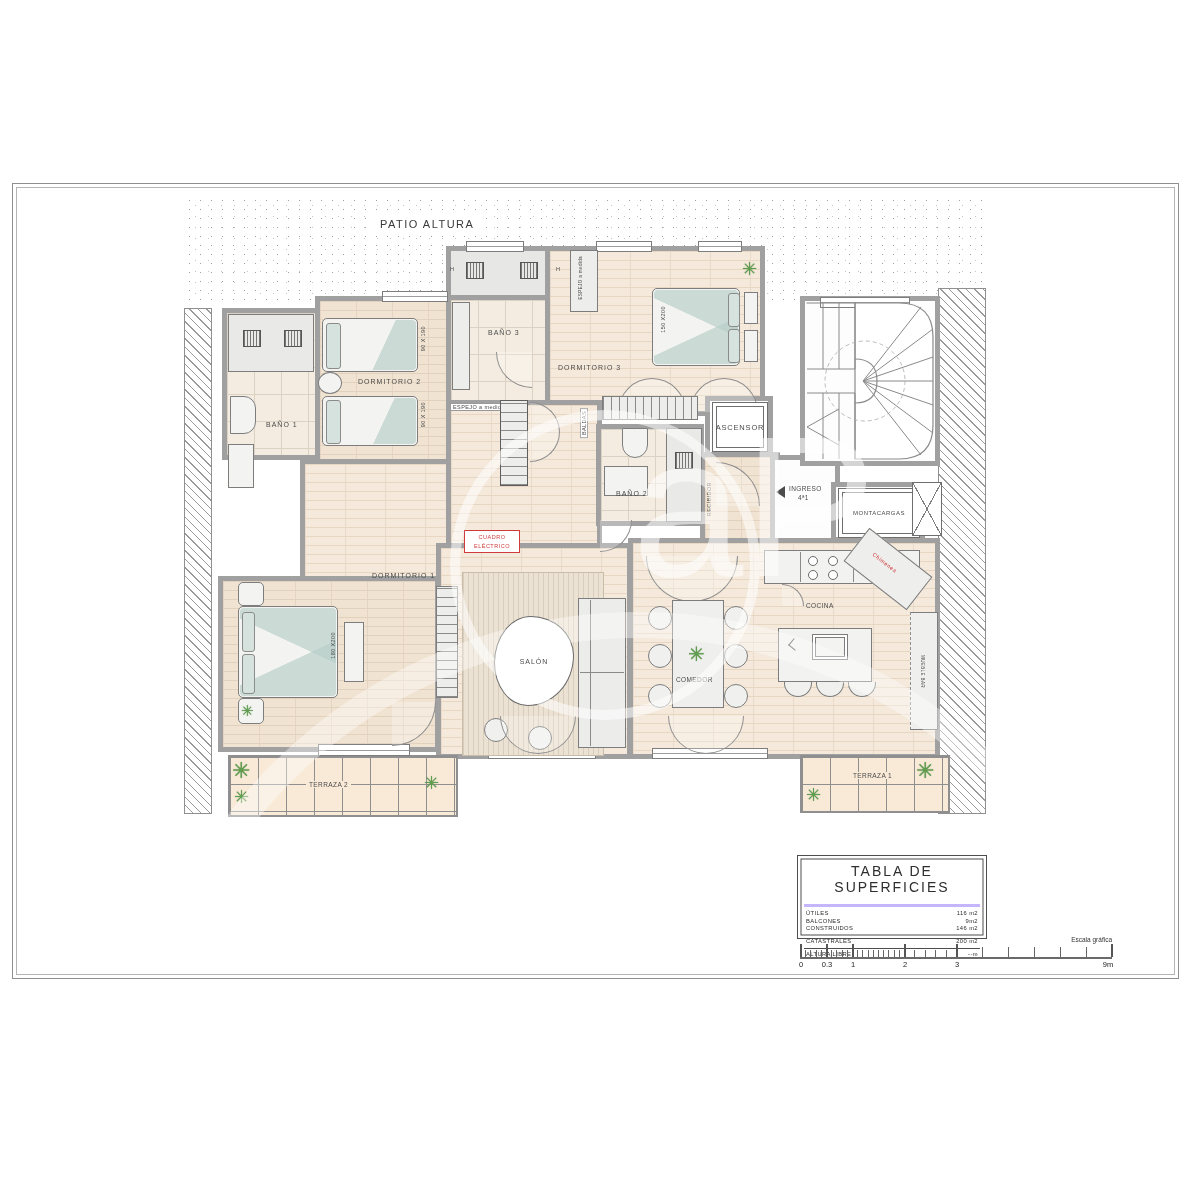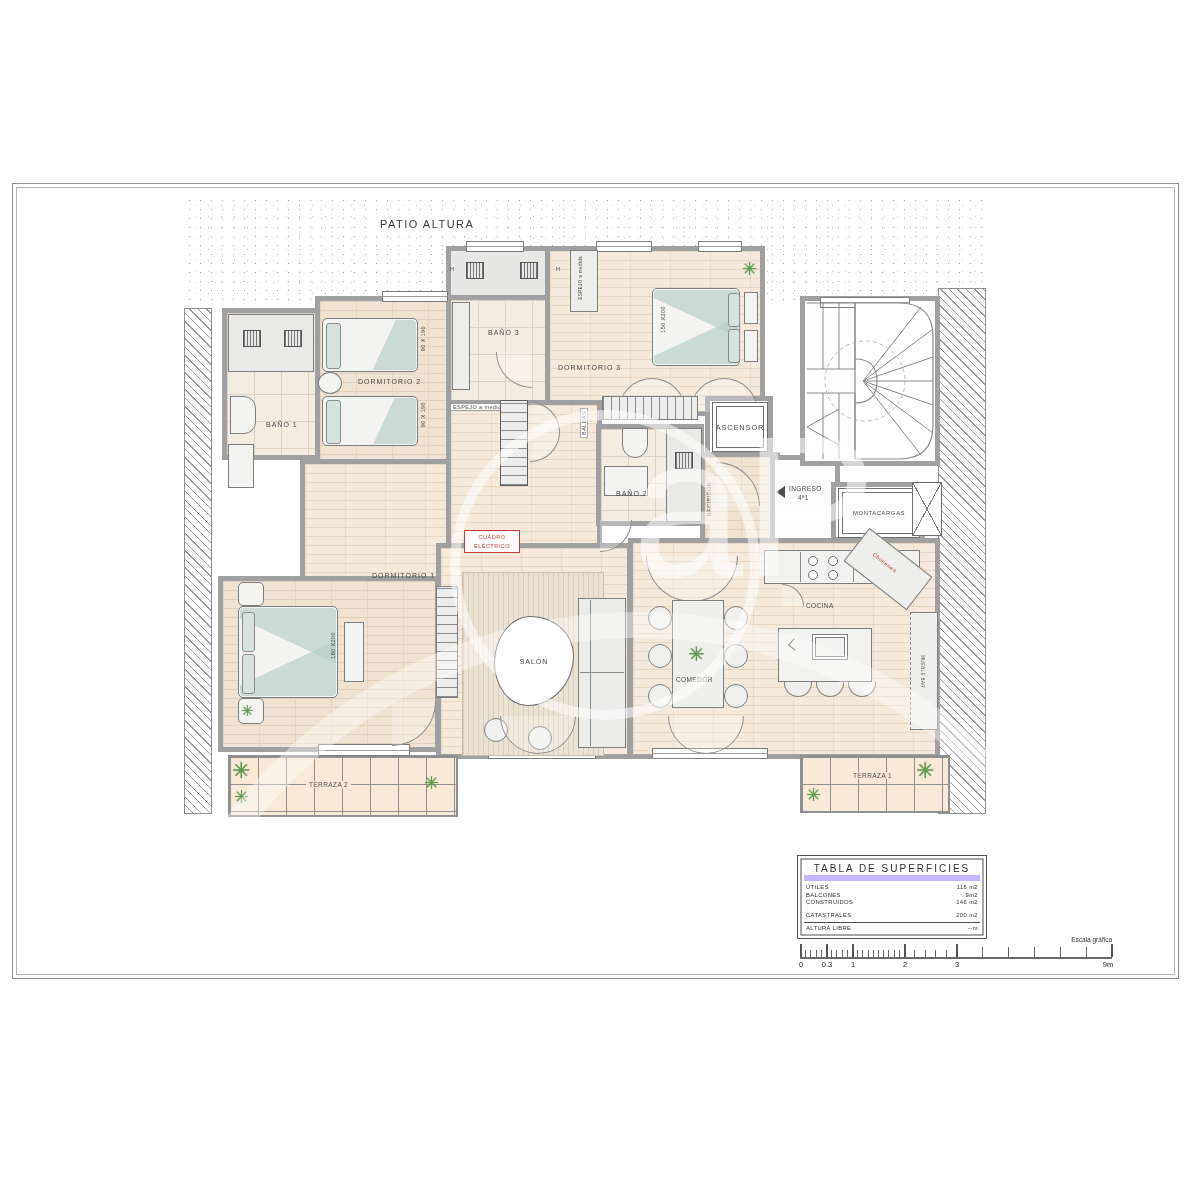--- a/index.html
+++ b/index.html
@@ -57,21 +57,21 @@
   .blob{position:absolute;background:#fff;border:1.5px solid #6a6a6a;border-radius:46% 54% 58% 42%/52% 44% 56% 48%;display:flex;align-items:center;justify-content:center;}
   .shelfv{background:repeating-linear-gradient(0deg,#8a8a8a 0 1px,transparent 1px 9px),#ededeb;}
   .shelfh{background:repeating-linear-gradient(90deg,#8a8a8a 0 1px,transparent 1px 8px),#ededeb;}
   .hob{position:absolute;width:8px;height:8px;border:1.5px solid #6a6a6a;border-radius:50%;background:#fff;}
   
   #wmclip{left:182px;top:192px;width:804px;height:628px;overflow:hidden;pointer-events:none;}
   .ring{position:absolute;border-radius:50%;border:10px solid rgba(255,255,255,.55);}
   #wm-letters{position:absolute;left:450px;top:200px;font-size:200px;color:rgba(255,255,255,.55);font-weight:400;}
   
   #stable{left:797px;top:855px;width:190px;height:84px;border:1.5px solid #4d4d4d;background:#fff;box-shadow:inset 0 0 0 2.5px #fff,inset 0 0 0 3.5px #4d4d4d;padding:5px 6px 3px 6px;box-sizing:border-box;}
-  #stable .t{font-size:10px;letter-spacing:2px;text-align:center;color:#2e2e2e;padding:2px 0 1px 0;border-bottom:6px solid #c4b5fd;margin-bottom:3px;}
+  #stable .t{font-size:14px;letter-spacing:2px;text-align:center;color:#2e2e2e;padding:2px 0 9px 0;border-bottom:3px solid #c4b5fd;margin-bottom:3px;}
   .st-row{display:flex;justify-content:space-between;font-size:5.8px;letter-spacing:.4px;color:#2e2e2e;line-height:7.5px;padding:0 2px;}
   .st-sep{border-top:1px solid #4d4d4d;margin:2.5px 0;}
   .st-gap{height:5px;}
   
   #scalebar{left:800px;top:938px;width:312px;height:34px;}
   #sb-caption{position:absolute;right:0;top:-2px;font-size:6.5px;color:#333;}
   #sb-line{position:absolute;left:0;right:0;top:19px;border-top:2px solid #6a6a6a;}
   .sb-minor{position:absolute;top:12px;height:7px;}
   .sb-major{position:absolute;top:6px;width:1.5px;height:13px;background:#555;}
   .sb-lab{position:absolute;top:22px;font-size:7.5px;color:#222;transform:translateX(-50%);}

